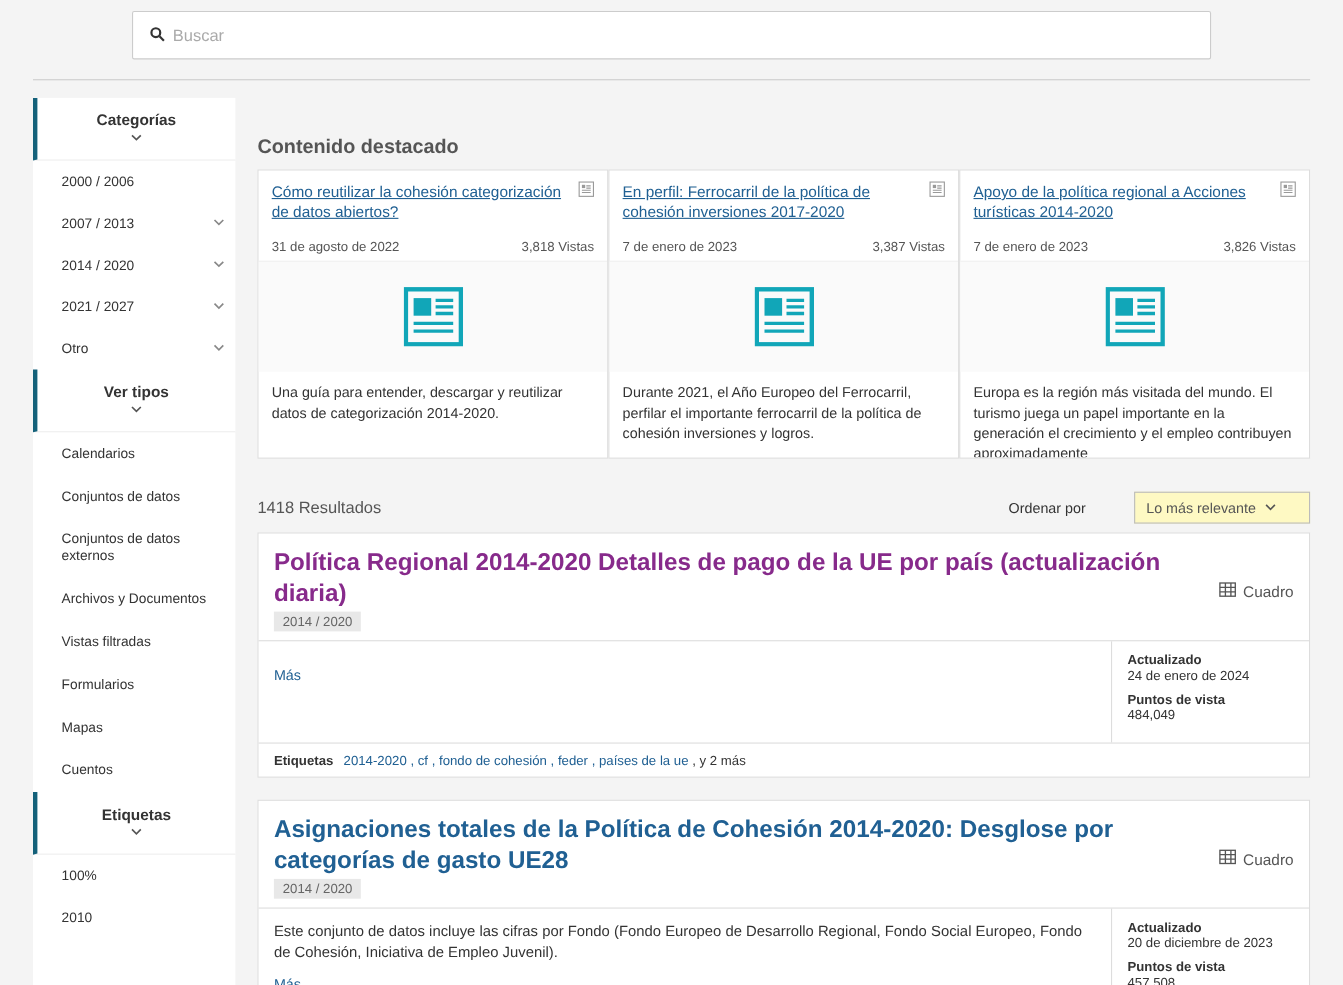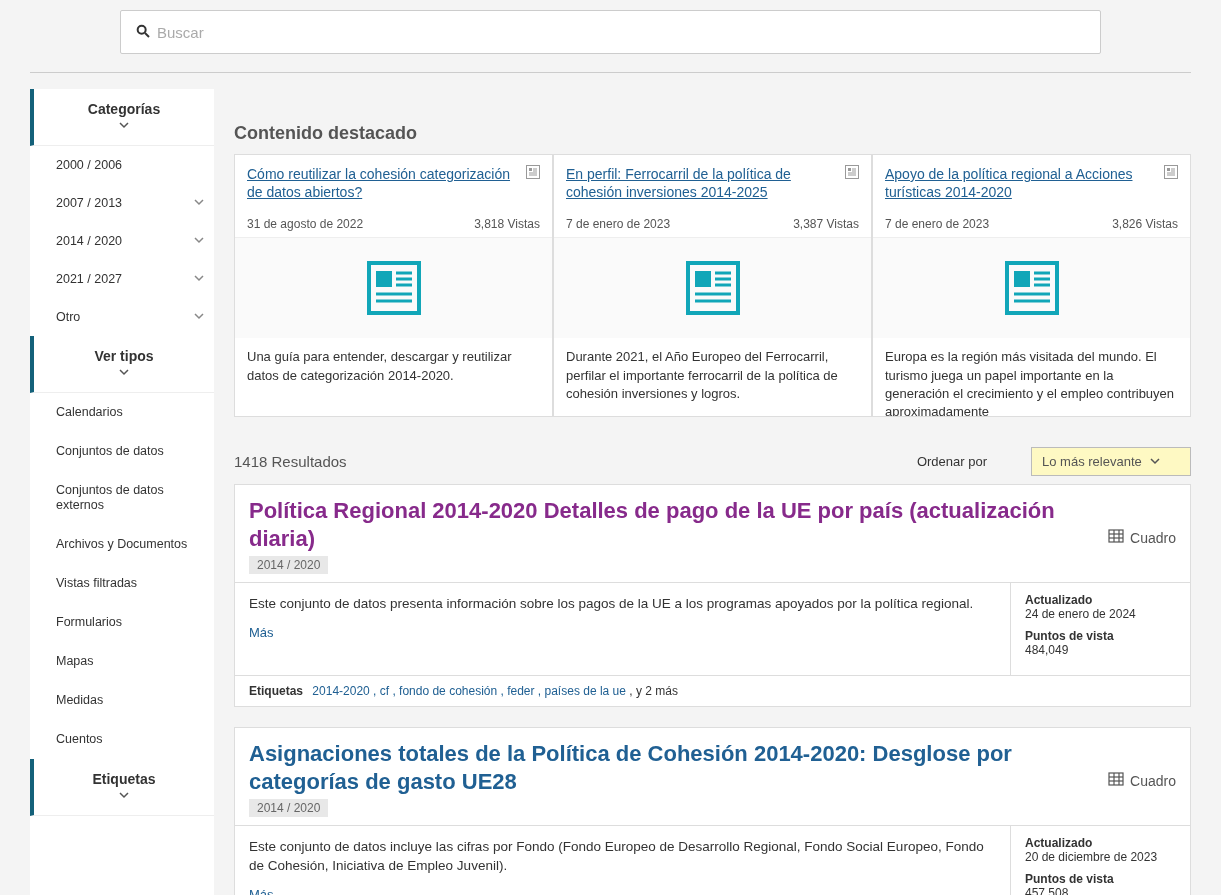--- a/index.html
+++ b/index.html
@@ -132,33 +132,38 @@
           <div class="sidebar-item">
             <span style="line-height:1.2">Vistas filtradas</span>
           </div>
           <div class="sidebar-item">
             <span style="line-height:1.2">Formularios</span>
           </div>
           <div class="sidebar-item">
             <span style="line-height:1.2">Mapas</span>
           </div>
           <div class="sidebar-item">
-            <span style="line-height:1.2">Medidas</span>
-          </div>
-          <div class="sidebar-item">
             <span style="line-height:1.2">Cuentos</span>
           </div>
         </div>
 
       <div class="sidebar-section-header">
         <span>Etiquetas</span>
         <span><svg class="chev" viewBox="0 0 10 10">
               <path d="M1 3 L5 7 L9 3" fill="none" stroke="#555" stroke-width="1.5"></path>
             </svg></span>
       </div>
+      <div id="tag-list">
+          <div class="sidebar-item">
+            <span>100%</span>
+          </div>
+          <div class="sidebar-item">
+            <span>2010</span>
+          </div>
+        </div>
     </aside>
 
     <main class="main">
       <h2 class="section-title">Contenido destacado</h2>
       <div class="featured-row" id="featured-row">
           <div class="card">
             <div class="card-head">
               <a class="title" href="#">Cómo reutilizar la cohesión categorización de datos abiertos?</a>
               <span class="type-icon">
                 <svg width="10" height="10" viewBox="0 0 10 10">
@@ -182,21 +187,21 @@
                 <line x1="29" y1="18" x2="45" y2="18" stroke="#11a6b8" stroke-width="3"></line>
                 <line x1="29" y1="24" x2="45" y2="24" stroke="#11a6b8" stroke-width="3"></line>
                 <line x1="9" y1="33" x2="45" y2="33" stroke="#11a6b8" stroke-width="3"></line>
                 <line x1="9" y1="40" x2="45" y2="40" stroke="#11a6b8" stroke-width="3"></line>
               </svg>
             </div>
             <div class="card-desc">Una guía para entender, descargar y reutilizar datos de categorización 2014-2020.</div>
           </div>
           <div class="card">
             <div class="card-head">
-              <a class="title" href="#">En perfil: Ferrocarril de la política de cohesión inversiones 2014-2025</a>
+              <a class="title" href="#">En perfil: Ferrocarril de la política de cohesión inversiones 2017-2020</a>
               <span class="type-icon">
                 <svg width="10" height="10" viewBox="0 0 10 10">
                   <rect x="1" y="1" width="3" height="3" fill="#999"></rect>
                   <line x1="5" y1="2" x2="9" y2="2" stroke="#999"></line>
                   <line x1="5" y1="4" x2="9" y2="4" stroke="#999"></line>
                   <line x1="1" y1="6" x2="9" y2="6" stroke="#999"></line>
                   <line x1="1" y1="8" x2="9" y2="8" stroke="#999"></line>
                 </svg>
               </span>
             </div>
@@ -271,21 +276,21 @@
                     <rect x="1" y="2" width="14" height="12"></rect>
                     <line x1="1" y1="6" x2="15" y2="6"></line>
                     <line x1="1" y1="10" x2="15" y2="10"></line>
                     <line x1="6" y1="2" x2="6" y2="14"></line>
                     <line x1="11" y1="2" x2="11" y2="14"></line>
                   </svg></span> 
                 <span>Cuadro</span>
               </div>
             </div>
             <div class="result-body-row">
-              <div class="result-desc-col"><div>Este conjunto de datos presenta información sobre los pagos de la UE a los programas apoyados por la política regional.</div><span class="more-link">Más</span></div>
+              <div class="result-desc-col"><span class="more-link">Más</span></div>
               <div class="result-meta-col">
                 <div class="lbl">Actualizado</div>
                 <div class="val">24 de enero de 2024</div>
                 <div class="lbl">Puntos de vista</div>
                 <div class="val">484,049</div>
               </div>
             </div>
             <div class="tags-row"><span class="lbl">Etiquetas</span> <a href="#">2014-2020 , cf , fondo de cohesión , feder , países de la ue</a><span> , y 2 más</span></div>
           </div>
           <div class="result-card">

